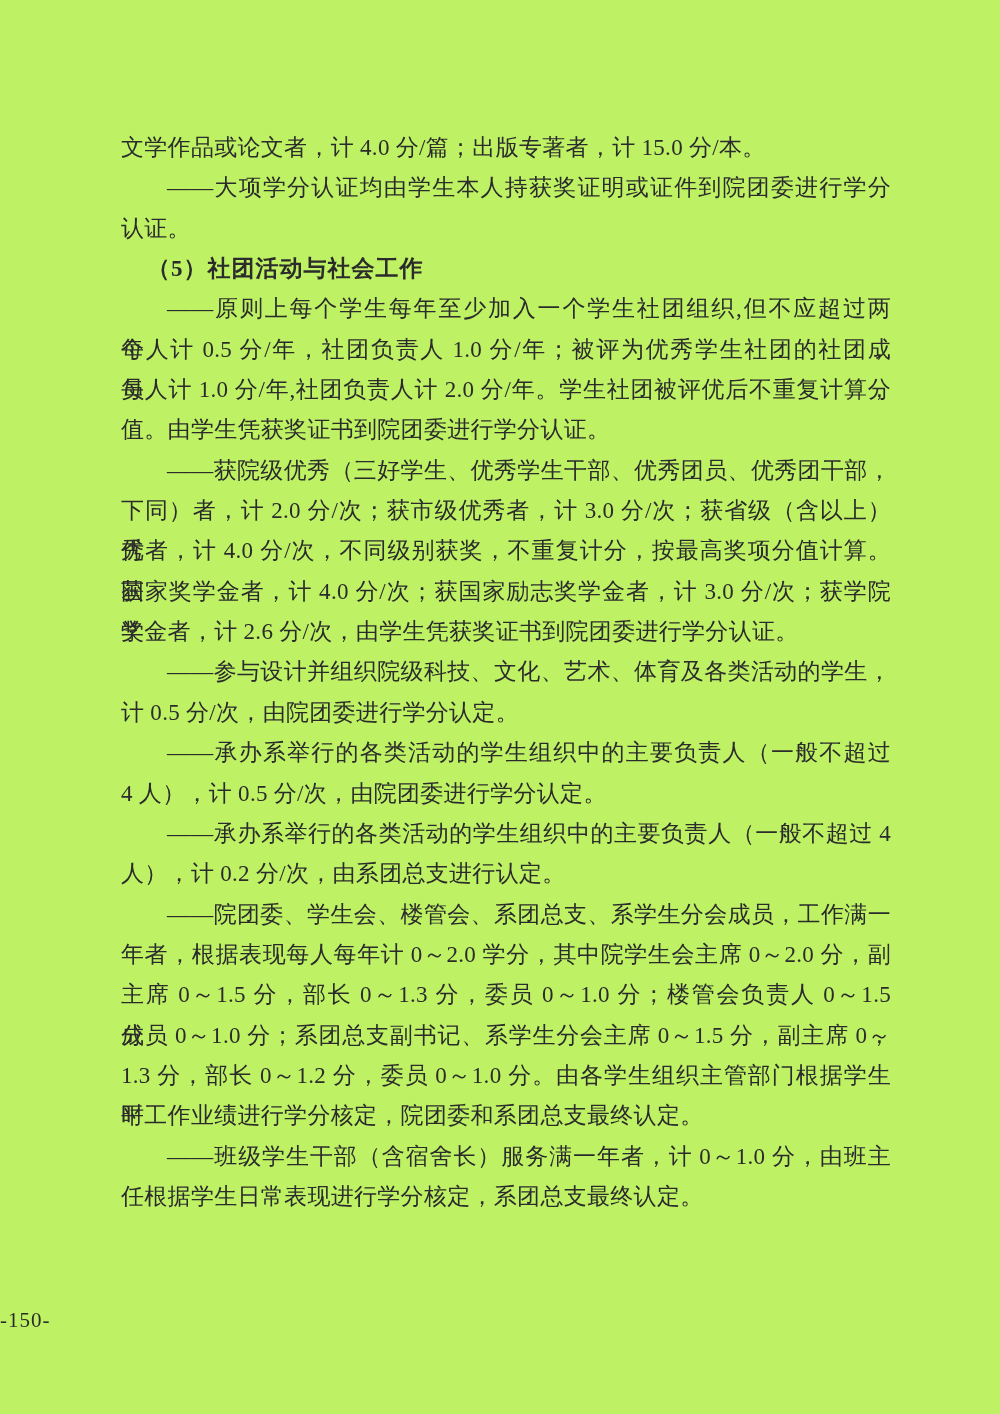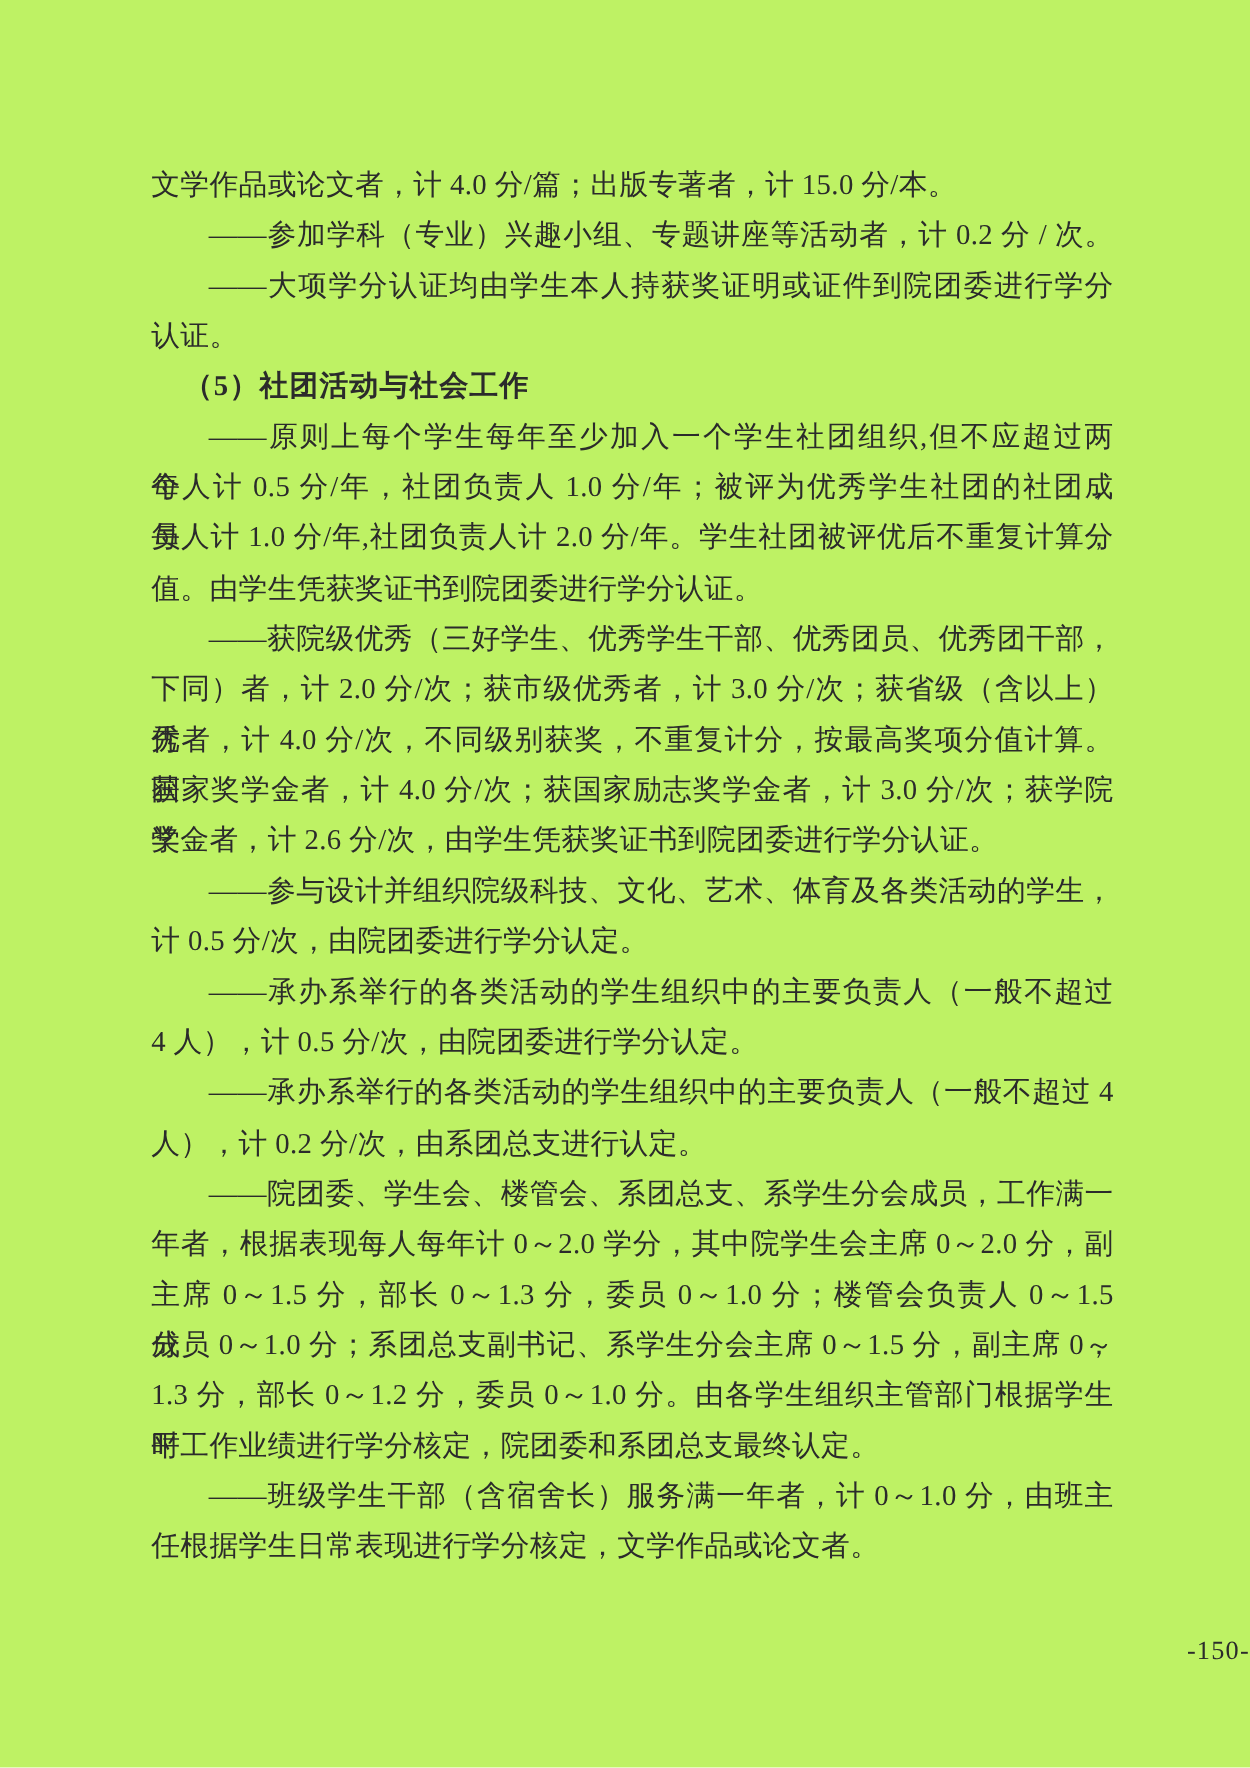--- a/index.html
+++ b/index.html
@@ -42,34 +42,33 @@
   .line.heading {
     font-weight: bold;
     text-indent: 26px;
     letter-spacing: 1px;
   }
   .page-number {
     position: absolute;
     top: 1306px;
     left: 0;
     width: 1000px;
-    text-align: right;
+    text-align: left;
     font-size: 21px;
     line-height: 28px;
     color: #2b2b2b;
     letter-spacing: 1px;
   }
 </style>
 </head>
 <body>
 
 <div class="page">
   <div class="content" id="content">
       <div class="line">文学作品或论文者，计 4.0 分/篇；出版专著者，计 15.0 分/本。</div>
-      <div class="line j ind">——参加学科（专业）兴趣小组、专题讲座等活动者，计 0.2 分 / 次。</div>
       <div class="line j ind">——大项学分认证均由学生本人持获奖证明或证件到院团委进行学分</div>
       <div class="line">认证。</div>
       <div class="line heading">（5）社团活动与社会工作</div>
       <div class="line j ind">——原则上每个学生每年至少加入一个学生社团组织,但不应超过两个，</div>
       <div class="line j">每人计 0.5 分/年，社团负责人 1.0 分/年；被评为优秀学生社团的社团成员，</div>
       <div class="line j">每人计 1.0 分/年,社团负责人计 2.0 分/年。学生社团被评优后不重复计算分</div>
       <div class="line">值。由学生凭获奖证书到院团委进行学分认证。</div>
       <div class="line j ind">——获院级优秀（三好学生、优秀学生干部、优秀团员、优秀团干部，</div>
       <div class="line j">下同）者，计 2.0 分/次；获市级优秀者，计 3.0 分/次；获省级（含以上）优</div>
       <div class="line j">秀者，计 4.0 分/次，不同级别获奖，不重复计分，按最高奖项分值计算。获</div>
@@ -81,16 +80,16 @@
       <div class="line">4 人），计 0.5 分/次，由院团委进行学分认定。</div>
       <div class="line j ind">——承办系举行的各类活动的学生组织中的主要负责人（一般不超过 4</div>
       <div class="line">人），计 0.2 分/次，由系团总支进行认定。</div>
       <div class="line j ind">——院团委、学生会、楼管会、系团总支、系学生分会成员，工作满一</div>
       <div class="line j">年者，根据表现每人每年计 0～2.0 学分，其中院学生会主席 0～2.0 分，副</div>
       <div class="line j">主席 0～1.5 分，部长 0～1.3 分，委员 0～1.0 分；楼管会负责人 0～1.5 分，</div>
       <div class="line j">成员 0～1.0 分；系团总支副书记、系学生分会主席 0～1.5 分，副主席 0～</div>
       <div class="line j">1.3 分，部长 0～1.2 分，委员 0～1.0 分。由各学生组织主管部门根据学生平</div>
       <div class="line">时工作业绩进行学分核定，院团委和系团总支最终认定。</div>
       <div class="line j ind">——班级学生干部（含宿舍长）服务满一年者，计 0～1.0 分，由班主</div>
-      <div class="line">任根据学生日常表现进行学分核定，文学作品或论文者。</div>
+      <div class="line">任根据学生日常表现进行学分核定，系团总支最终认定。</div>
     </div>
   <div class="page-number">-150-</div>
 </div>
 
 </body></html>

